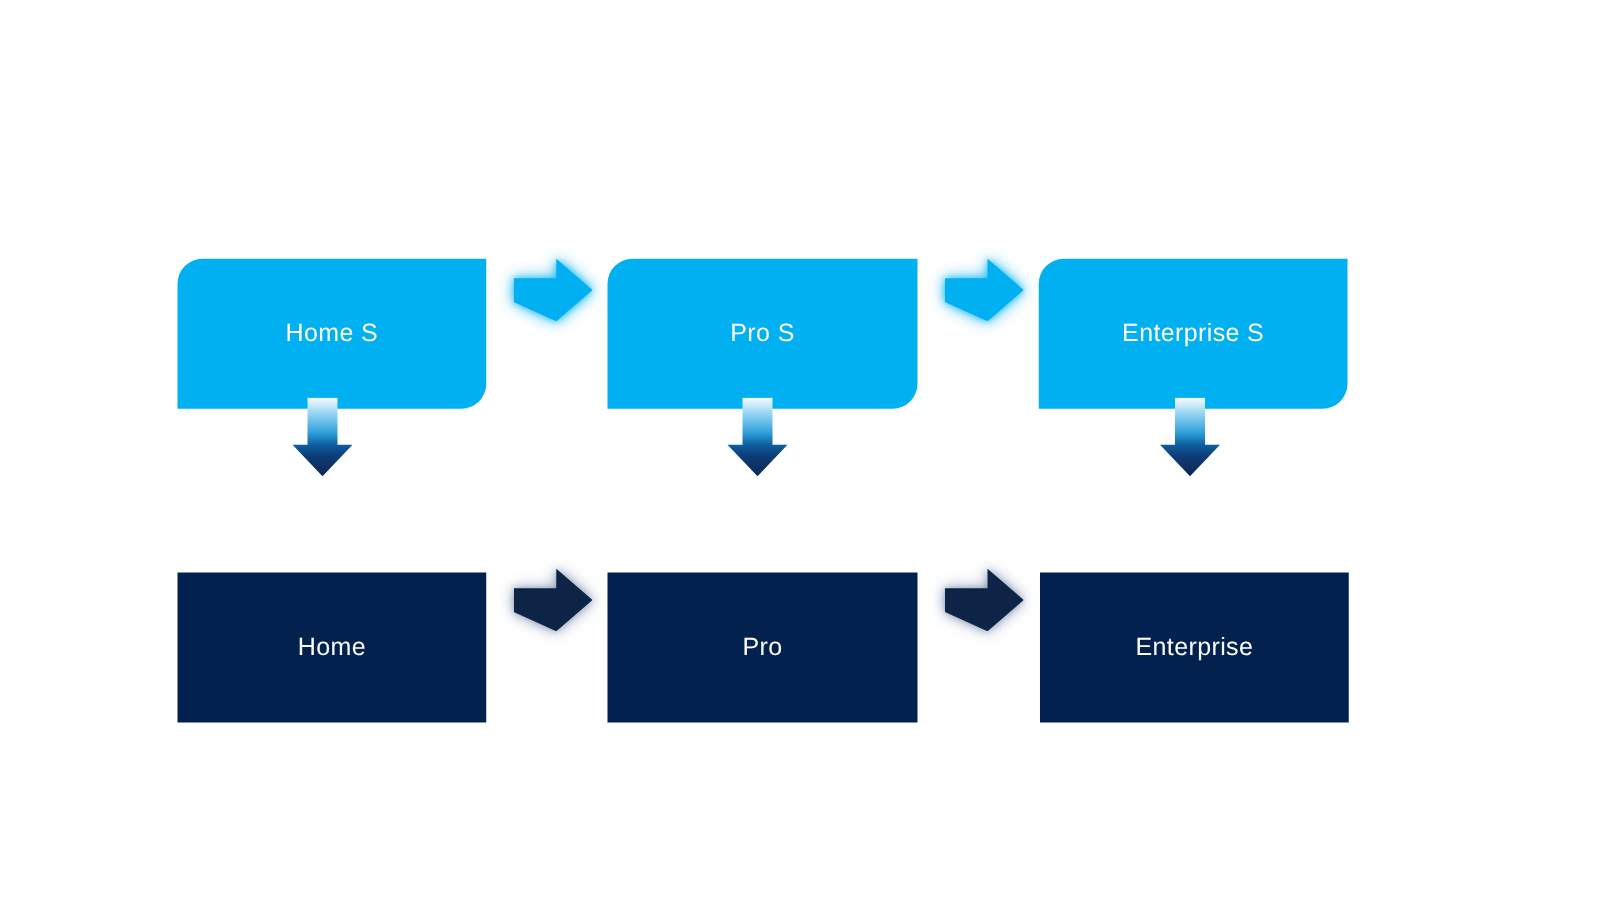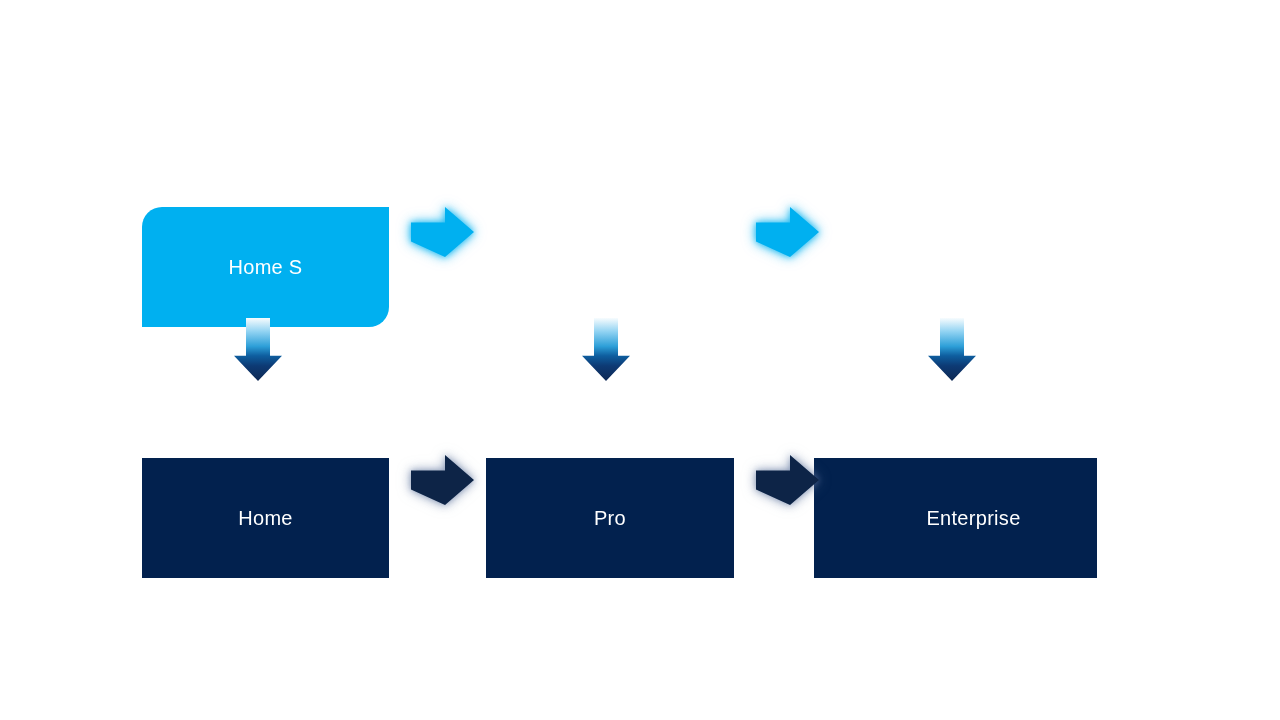--- a/index.html
+++ b/index.html
@@ -75,21 +75,27 @@
 </style>
 </head>
 <body>
 
 <div class="slide">
 
   <div class="box top-box" style="left:142px; top:167px; width:247px;">
     <span class="box-label">Home S</span>
   </div>
 
+  <div class="box top-box" style="left:486px; top:167px; width:248px;">
+    <span class="box-label">Pro S</span>
+  </div>
 
+  <div class="box top-box" style="left:831px; top:167px; width:247px;">
+    <span class="box-label">Enterprise S</span>
+  </div>
 
   <div class="h-arrow-wrap light" style="left:411px; top:207px;">
     <div class="h-arrow light"></div>
   </div>
 
   <div class="h-arrow-wrap light" style="left:756px; top:207px;">
     <div class="h-arrow light"></div>
   </div>
 
   <div class="down-arrow" style="left:234px; top:318px;"></div>
@@ -97,21 +103,21 @@
   <div class="down-arrow" style="left:928px; top:318px;"></div>
 
   <div class="box bottom-box" style="left:486px; top:418px; width:248px;">
     <span class="box-label">Pro</span>
   </div>
 
   <div class="box bottom-box" style="left:142px; top:418px; width:247px;">
     <span class="box-label">Home</span>
   </div>
 
-  <div class="box bottom-box" style="left:814px; top:418px; width:247px;padding-left:36px;">
+  <div class="box bottom-box" style="left:832px; top:418px; width:247px;">
     <span class="box-label">Enterprise</span>
   </div>
 
   <div class="h-arrow-wrap dark" style="left:411px; top:455px;">
     <div class="h-arrow dark"></div>
   </div>
 
   <div class="h-arrow-wrap dark" style="left:756px; top:455px;">
     <div class="h-arrow dark"></div>
   </div>

